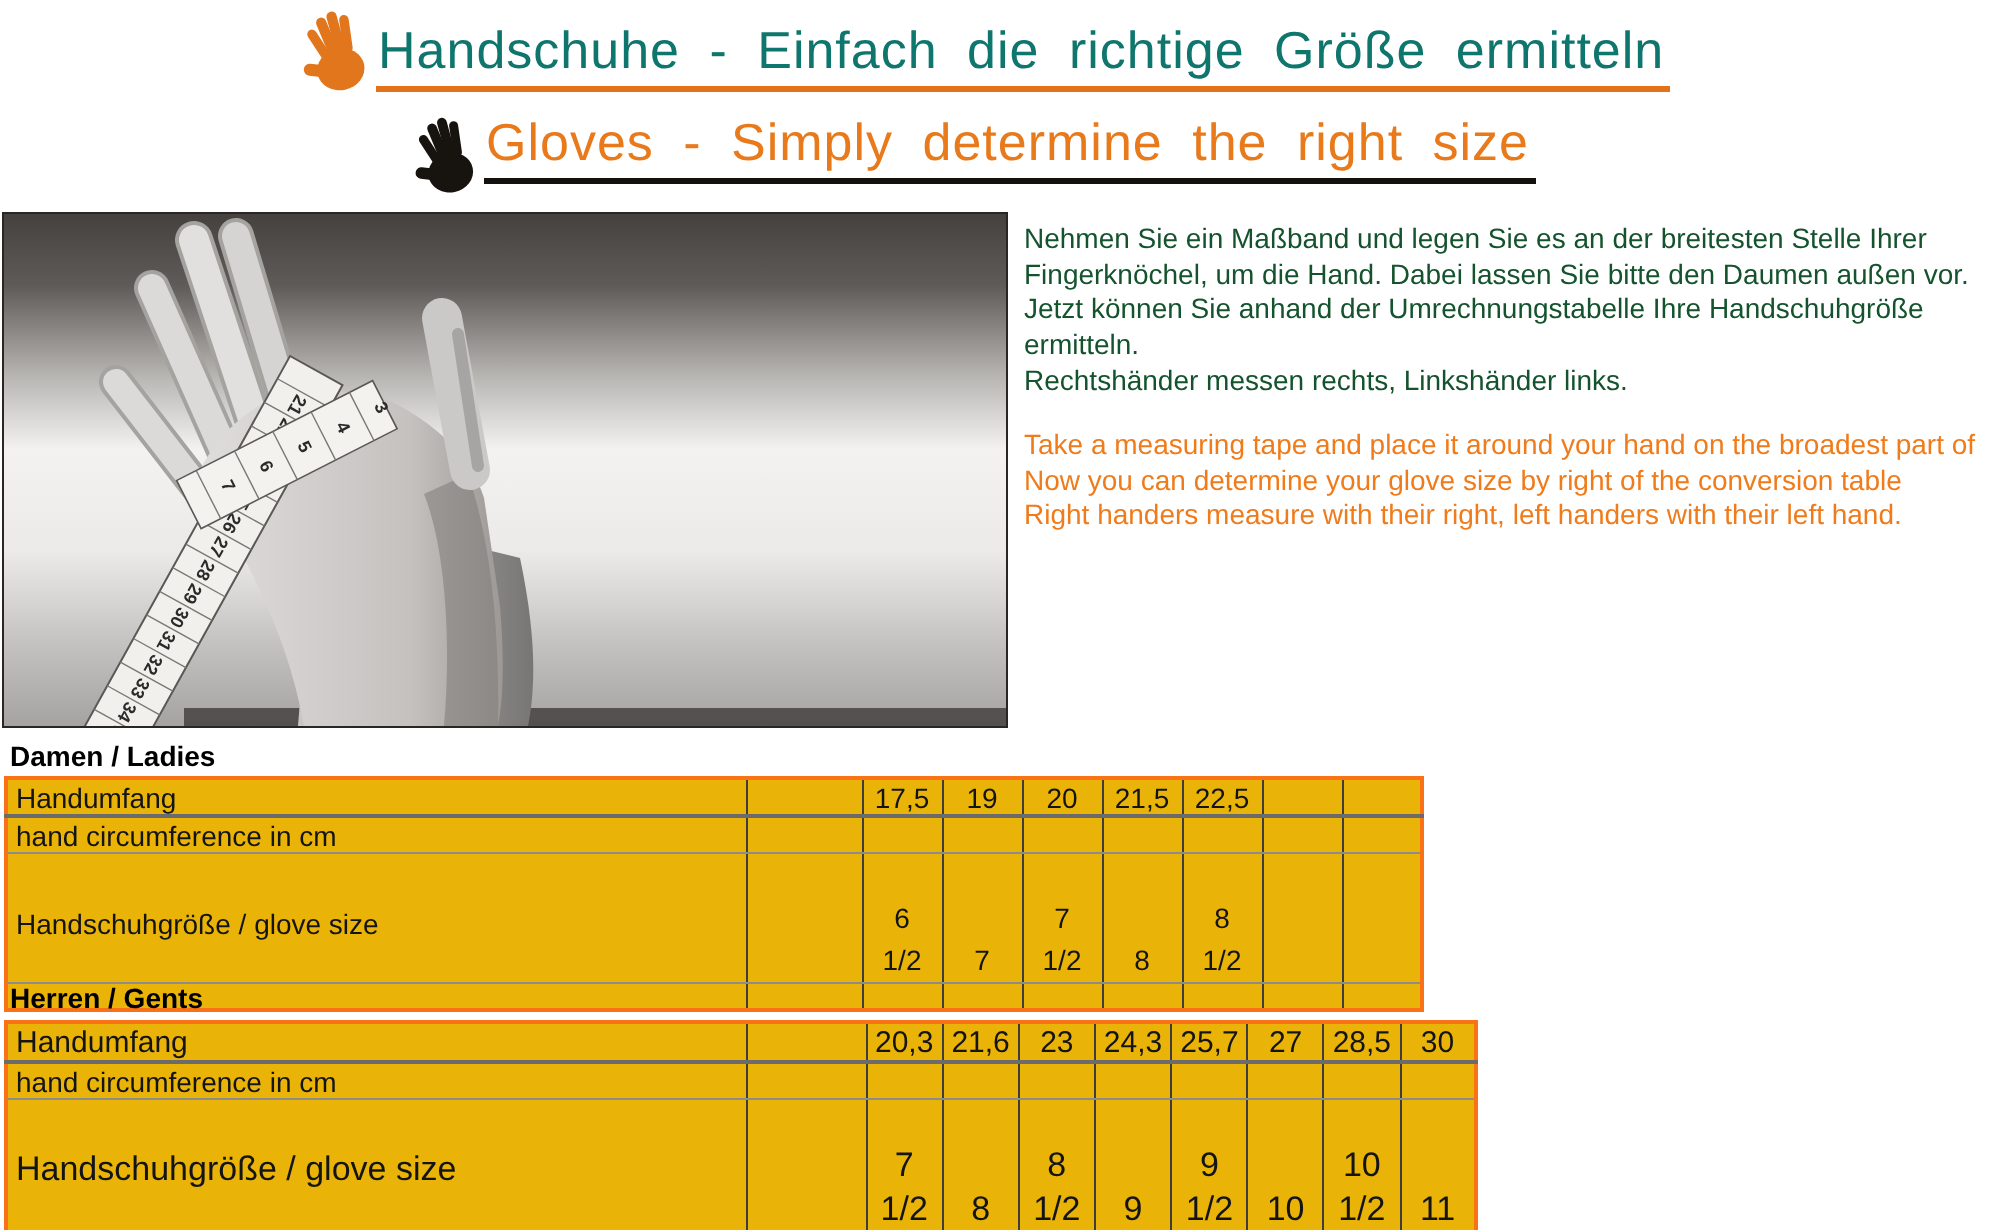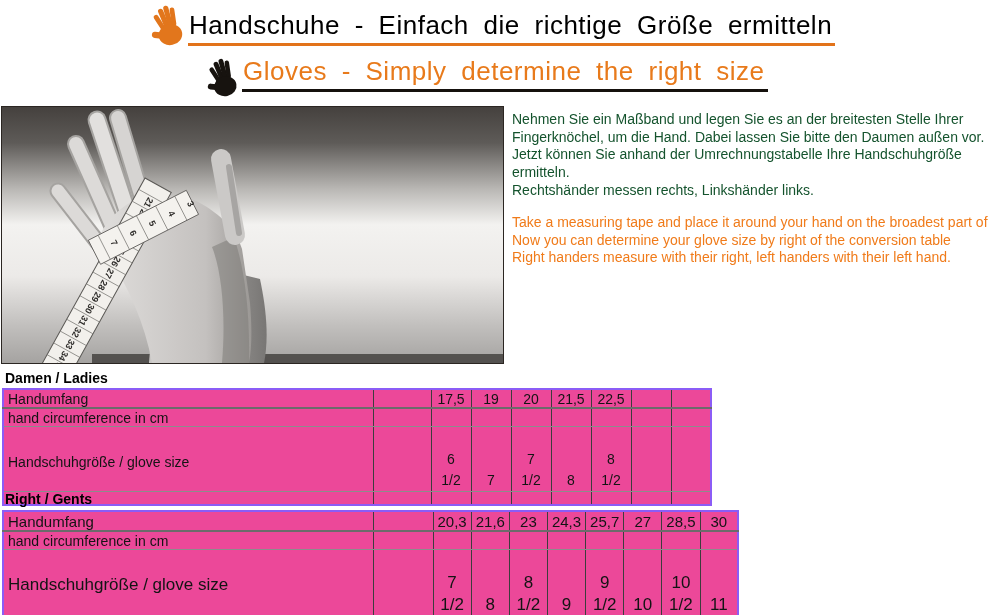--- a/index.html
+++ b/index.html
@@ -6,38 +6,38 @@
   .page{position:relative;width:1000px;height:615px;background:#ffffff;overflow:hidden;
         font-family:"Liberation Sans", sans-serif;color:#1b1918;}
 
   
   .title-row{position:absolute;display:flex;align-items:flex-start;}
   .title-de{left:150px;top:4px;}
   .title-en{left:206px;top:57px;}
   .hand-icon{flex:0 0 auto;}
   .title-text{font-size:26px;letter-spacing:.5px;word-spacing:7px;white-space:nowrap;
               padding:0 3px 2px 1px;line-height:1.15;}
-  .title-de .title-text{color:#000000;border-bottom:3px solid #e2731a;margin-top:7px;}
+  .title-de .title-text{color:#0f766e;border-bottom:3px solid #e2731a;margin-top:7px;}
   .title-en .title-text{color:#e87a1b;border-bottom:3px solid #15110d;margin-top:0;}
 
   
   .photo{position:absolute;left:2px;top:107px;width:501px;height:256px;outline:1px solid #2b2622;}
   .photo svg{display:block;}
 
   
   .intro{position:absolute;left:512px;width:487px;font-size:14px;line-height:17.7px;white-space:nowrap;}
   .intro-de{top:111px;color:#14532d;}
   .intro-en{top:214px;color:#f07b1a;}
 
   
   .tbl-heading{position:absolute;left:5px;font-size:14px;font-weight:bold;color:#000000;}
   .heading-ladies{top:370px;}
   .heading-gents{top:491px;}
   .sz-table{position:absolute;left:2px;border-collapse:collapse;table-layout:fixed;
-            border:2px solid #8b5cf6;background:#ec4899;}
+            border:2px solid #f97316;background:#eab308;}
   .tbl-ladies{top:388px;}
   .tbl-gents{top:510px;}
   .sz-table td{border:1px solid #3d3d3d;padding:0 4px;font-size:14px;color:#141414;
                text-align:center;overflow:hidden;}
   .sz-table td.lbl{text-align:left;}
   tr.row-circ-de td{height:17px;border-bottom:2px solid #6b6b6b;}
   .tbl-gents tr.row-circ-de td{height:18px;}
   tr.row-circ-en td{height:17px;border-bottom:1px solid #8c8c8c;}
   tr.row-size td{border-bottom:1px solid #8c8c8c;vertical-align:bottom;}
   .tbl-ladies tr.row-size td{height:43px;}
@@ -278,21 +278,21 @@
           <td></td>
           <td></td>
           <td></td>
           <td></td>
           <td></td>
           <td></td>
         </tr>
     </tbody>
   </table>
 
-  <div class="tbl-heading heading-gents">Right / Gents</div>
+  <div class="tbl-heading heading-gents">Herren / Gents</div>
   <table class="sz-table tbl-gents">
     <colgroup>
       <col style="width:370px">
         <col style="width:60px">
       <col style="width:38px">
         <col style="width:38px">
         <col style="width:38px">
         <col style="width:38px">
       <col style="width:38px">
         <col style="width:38px">

